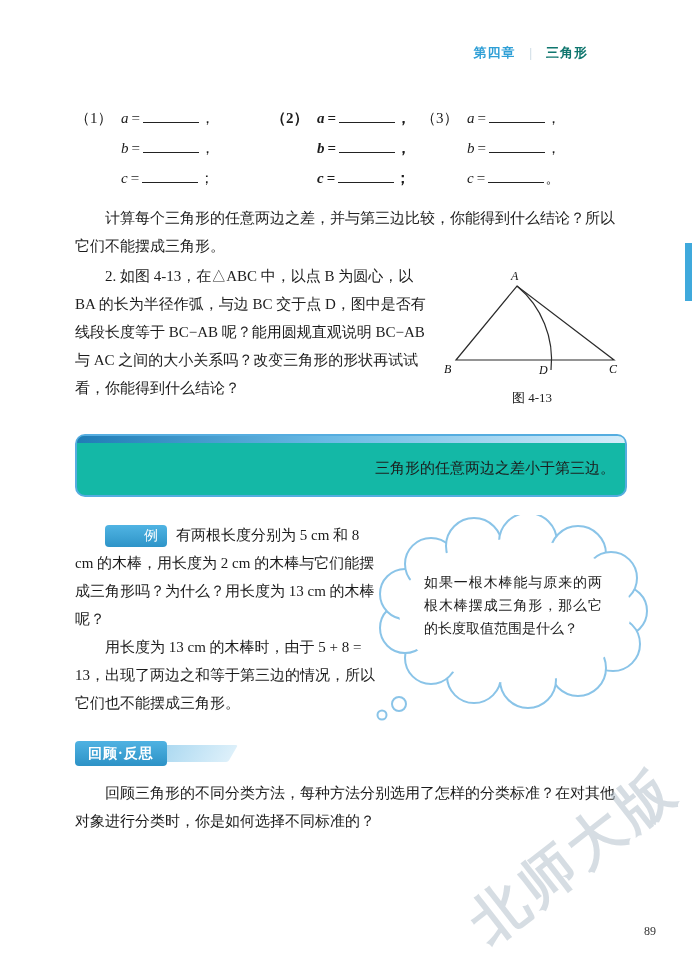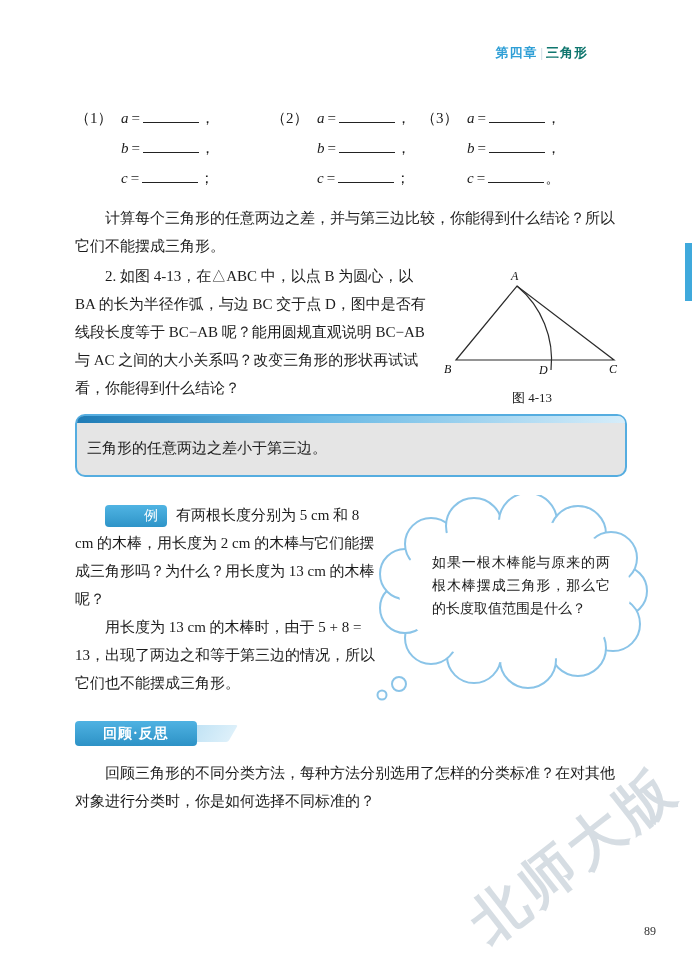--- a/index.html
+++ b/index.html
@@ -2,75 +2,75 @@
 <html><head>
 <meta charset="utf-8">
 <style>
   * { margin:0; padding:0; box-sizing:border-box; }
   html,body { background:#ffffff; }
   .page {
     position:relative; width:692px; height:979px; background:#ffffff;
     font-family:"Liberation Serif", serif; color:#1c1c1c; overflow:hidden;
   }
   
-  .header { position:absolute; top:44px; right:104px; font-size:13px; display:flex; gap:3px; align-items:center; }
+  .header { position:absolute; top:44px; right:104px; font-size:13px; display:flex; gap:14px; align-items:center; }
   .header .chapter { color:#2f9fd6; font-weight:bold; letter-spacing:1px; }
   .header .sep { color:#b8cdd9; }
   .header .sect { color:#0f766e; font-weight:bold; letter-spacing:1px; }
   .side-tab { position:absolute; right:0; top:243px; width:7px; height:58px; background:#3fa9dc; }
 
   .content { position:absolute; left:75px; top:104px; width:552px; font-size:15px; line-height:28px; }
 
   
   .blank-row { display:flex; height:30px; }
   .bcell { white-space:nowrap; }
   .bcell1 { width:196px; }
-  .bcell2 { width:150px; }
+  .bcell2 { width:150px;font-weight:bold; }
   .blabel { display:inline-block; width:46px; }
   .bvar { font-style:italic; margin-right:3px; }
   .beq { margin-right:2px; }
   .bline { display:inline-block; width:56px; border-bottom:1px solid #222; height:13px; margin:0 1px; }
 
   .p-intro { text-indent:2em; margin-top:10px; }
 
   .problem2 { margin-top:2px; }
   .fig-wrap { float:right; width:190px; margin:4px 0 2px 10px; text-align:center; }
   .fig-caption { font-size:13px; line-height:20px; margin-top:1px; }
   .p-problem2 { text-indent:2em; }
 
   .conclusion-box {
-    clear:both; margin-top:12px; border:2px solid #55ade0; border-radius:10px;
-    text-align:left; padding:18px 10px 13px; position:relative; background:#e5e5e5;
+    clear:both; margin-top:32px; border:2px solid #55ade0; border-radius:10px;
+    text-align:right; padding:18px 10px 13px; position:relative; background:#14b8a6;
   }
   .conclusion-box::before {
     content:""; position:absolute; top:0; left:0; right:0; height:7px;
     border-radius:8px 8px 0 0;
     background:linear-gradient(90deg,#1f7cb6,#69b9e4 45%,#d6edfa);
   }
 
   .example-row { display:flex; margin-top:24px; }
   .example-left { width:302px; }
   .badge {
     display:inline-block; background:linear-gradient(180deg,#50b4e3,#2e94c8);
     color:#fff; font-size:14px; line-height:22px; padding:0 9px; border-radius:4px; margin-right:9px;
   }
   .p-ex { text-indent:2em; }
   .sol-label { font-weight:bold; }
   .example-right { flex:1; position:relative; }
   .cloud-wrap { position:absolute; left:-8px; top:-6px; width:282px; height:212px; }
-  .cloud-text { position:absolute; left:63px; top:56px; width:178px; font-size:14px; line-height:23px; text-align:justify; }
+  .cloud-text { position:absolute; left:55px; top:56px; width:178px; font-size:14px; line-height:23px; text-align:justify; }
 
   .review-head { position:relative; height:26px; margin-top:24px; }
   .review-tail {
     position:absolute; left:80px; top:4px; width:78px; height:17px;
     background:linear-gradient(90deg,#a8d7f0,#ddf0fa); transform:skewX(-30deg); border-radius:2px;
   }
   .review-badge {
     position:absolute; left:0; top:0; background:linear-gradient(180deg,#4fb2e2,#2d92c6);
-    color:#fff; font-weight:bold; font-size:14px; line-height:25px; padding:0 28px;
+    color:#fff; font-weight:bold; font-size:14px; line-height:25px; padding:0 13px;
     border-radius:4px; letter-spacing:1px;
   }
   .p-review { text-indent:2em; margin-top:12px; }
 
   .watermark {
     position:absolute; left:452px; top:818px; font-size:56px; font-weight:bold;
     color:rgba(173,188,199,0.5); letter-spacing:5px; transform:rotate(-38deg);
     white-space:nowrap; pointer-events:none;
   }
   .page-num { position:absolute; right:36px; bottom:40px; font-size:12px; color:#333; }

